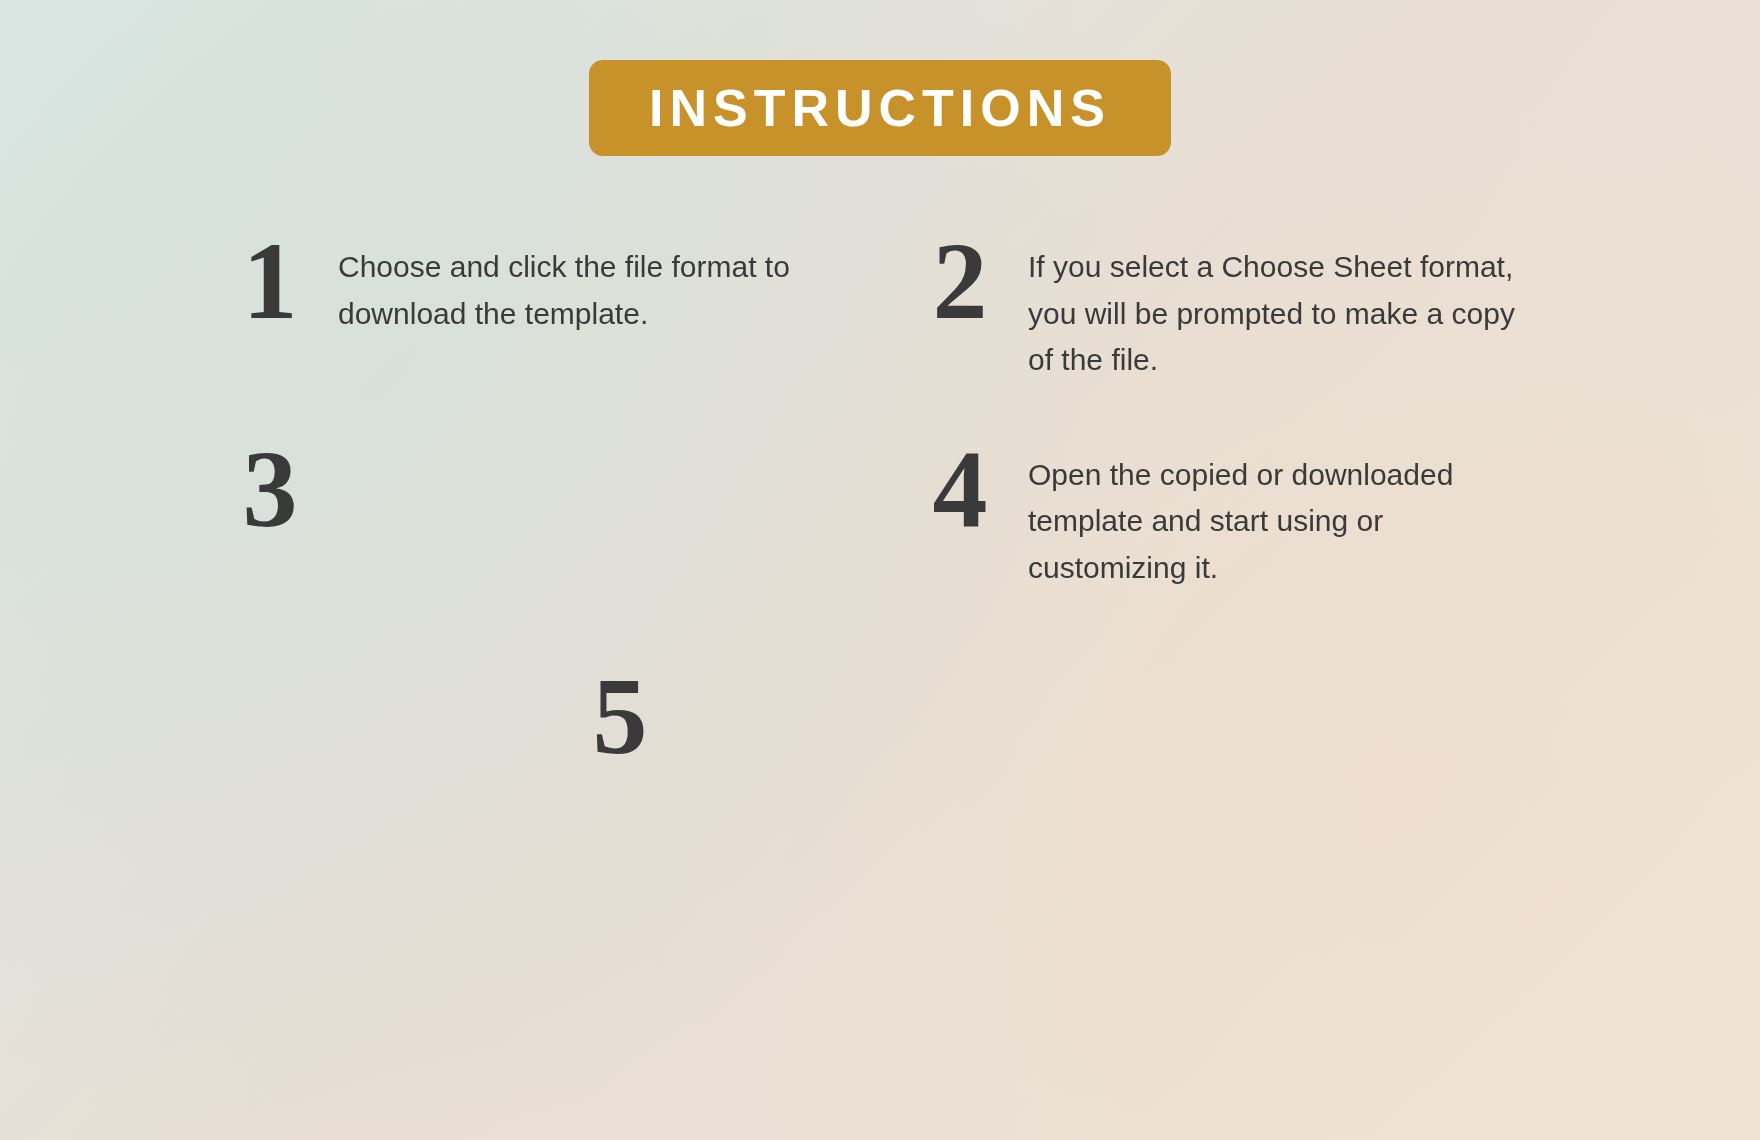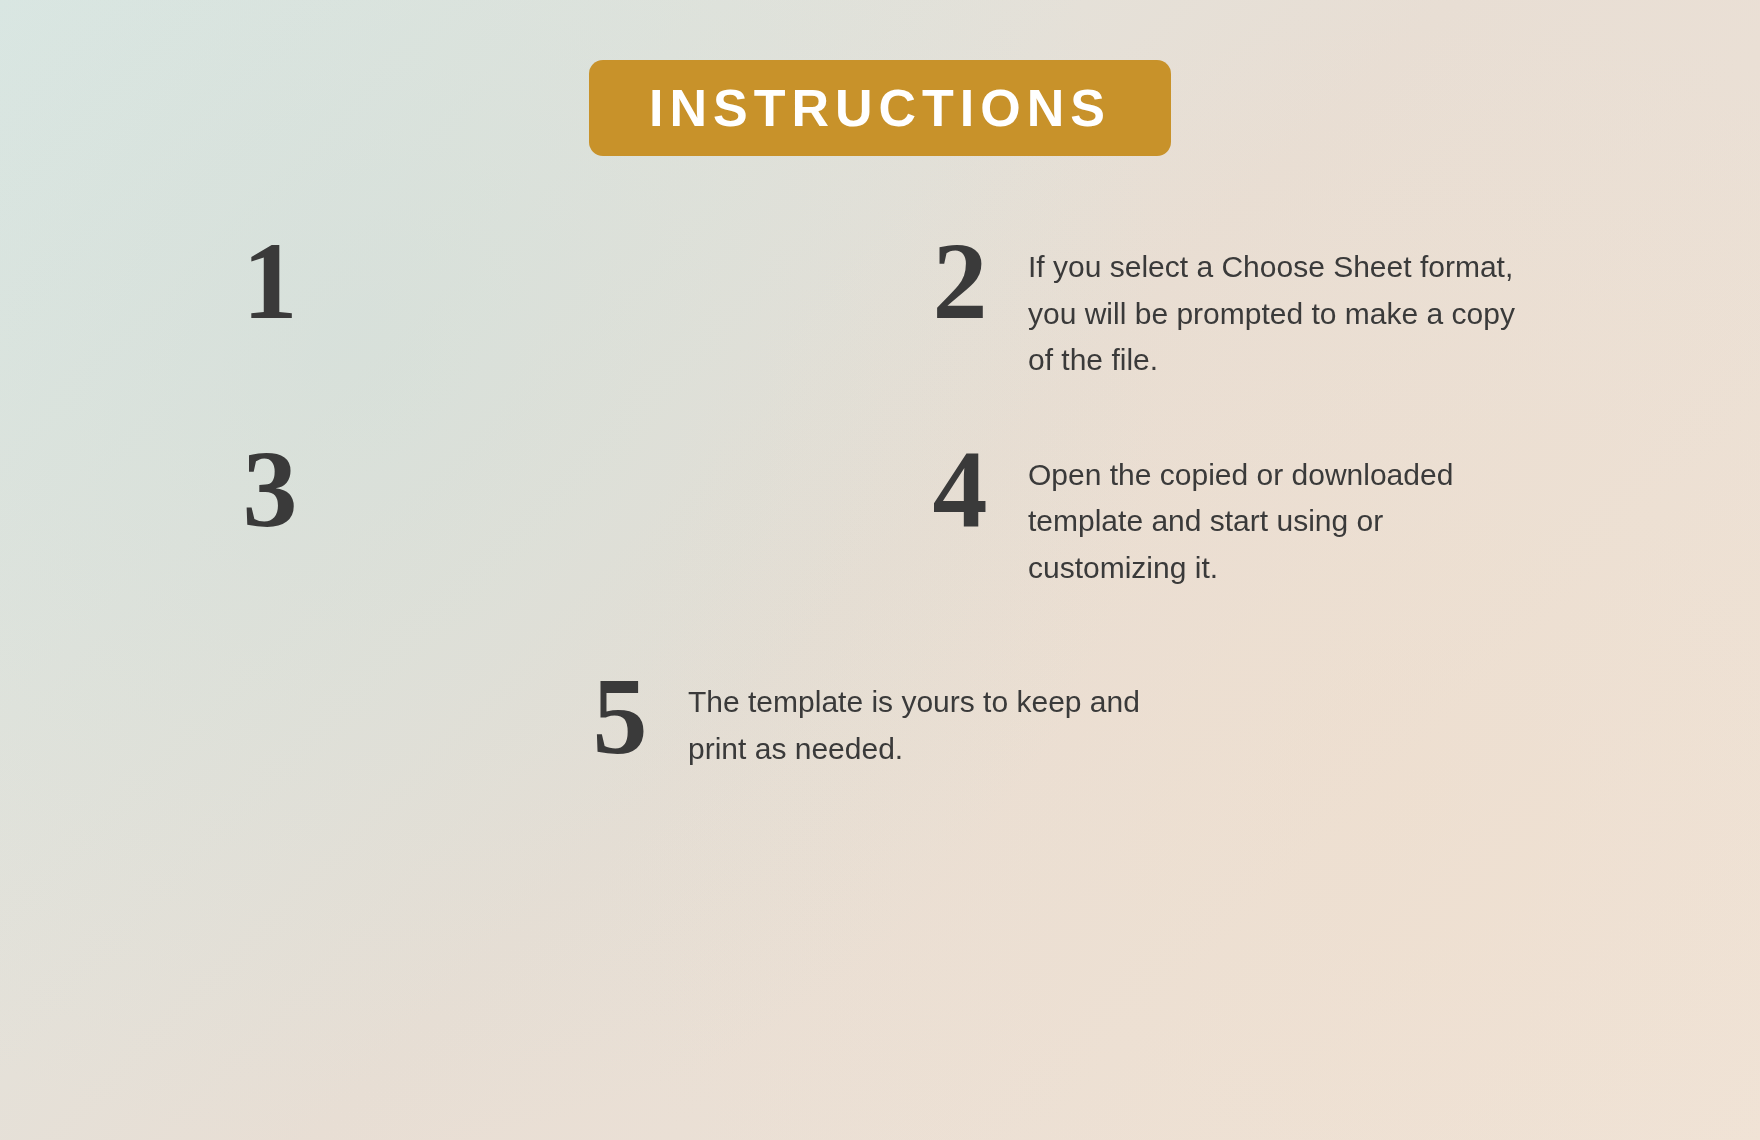--- a/index.html
+++ b/index.html
@@ -109,37 +109,37 @@
   <div class="title-container">
     <div class="title-badge">
       <span class="title-text">INSTRUCTIONS</span>
     </div>
   </div>
 
   <div class="steps-grid">
 
     <div class="step-item">
       <div class="step-number">1</div>
+      <div class="step-text">Choose and click the file format to download the template.</div>
     </div>
 
     <div class="step-item">
       <div class="step-number">2</div>
       <div class="step-text">If you select a Choose Sheet format, you will be prompted to make a copy of the file.</div>
     </div>
 
     <div class="step-item">
       <div class="step-number">3</div>
     </div>
 
     <div class="step-item">
       <div class="step-number">4</div>
       <div class="step-text">Open the copied or downloaded template and start using or customizing it.</div>
     </div>
 
     <div class="step-5-container">
       <div class="step-item">
         <div class="step-number">5</div>
-        <div class="step-text">The template is yours to keep and print as needed.</div>
       </div>
     </div>
 
   </div>
 </div>
 
 </body></html>

